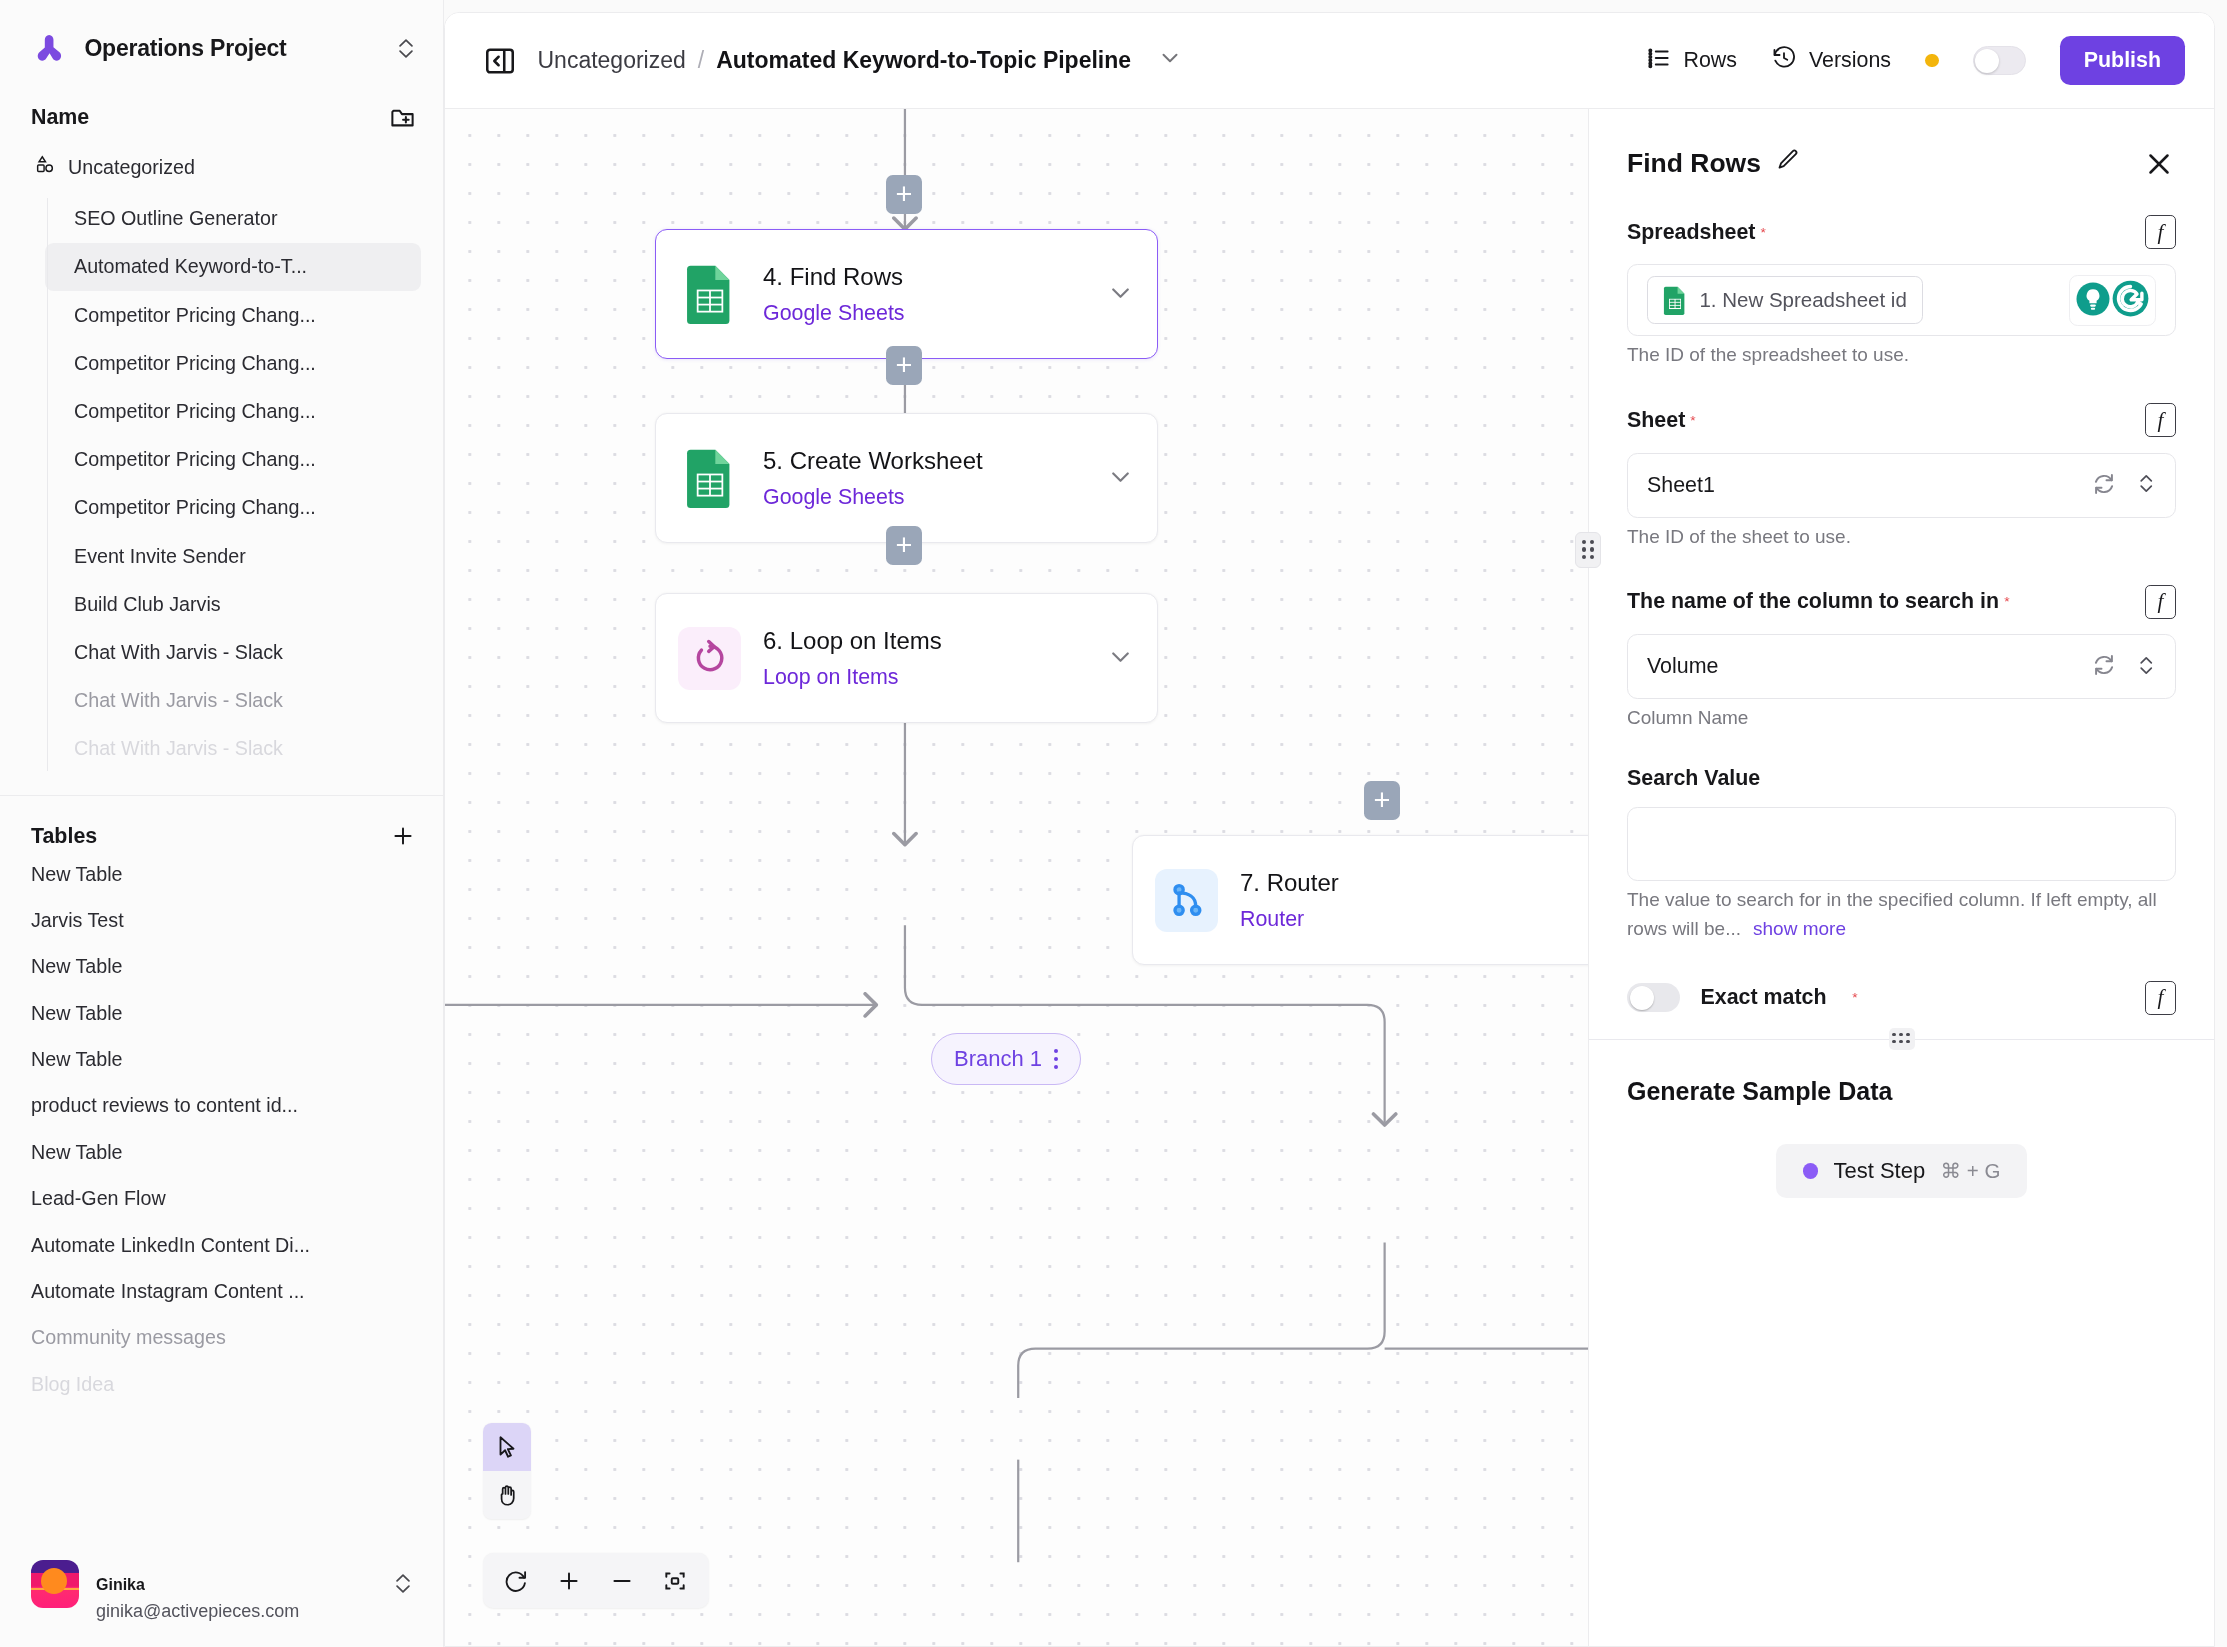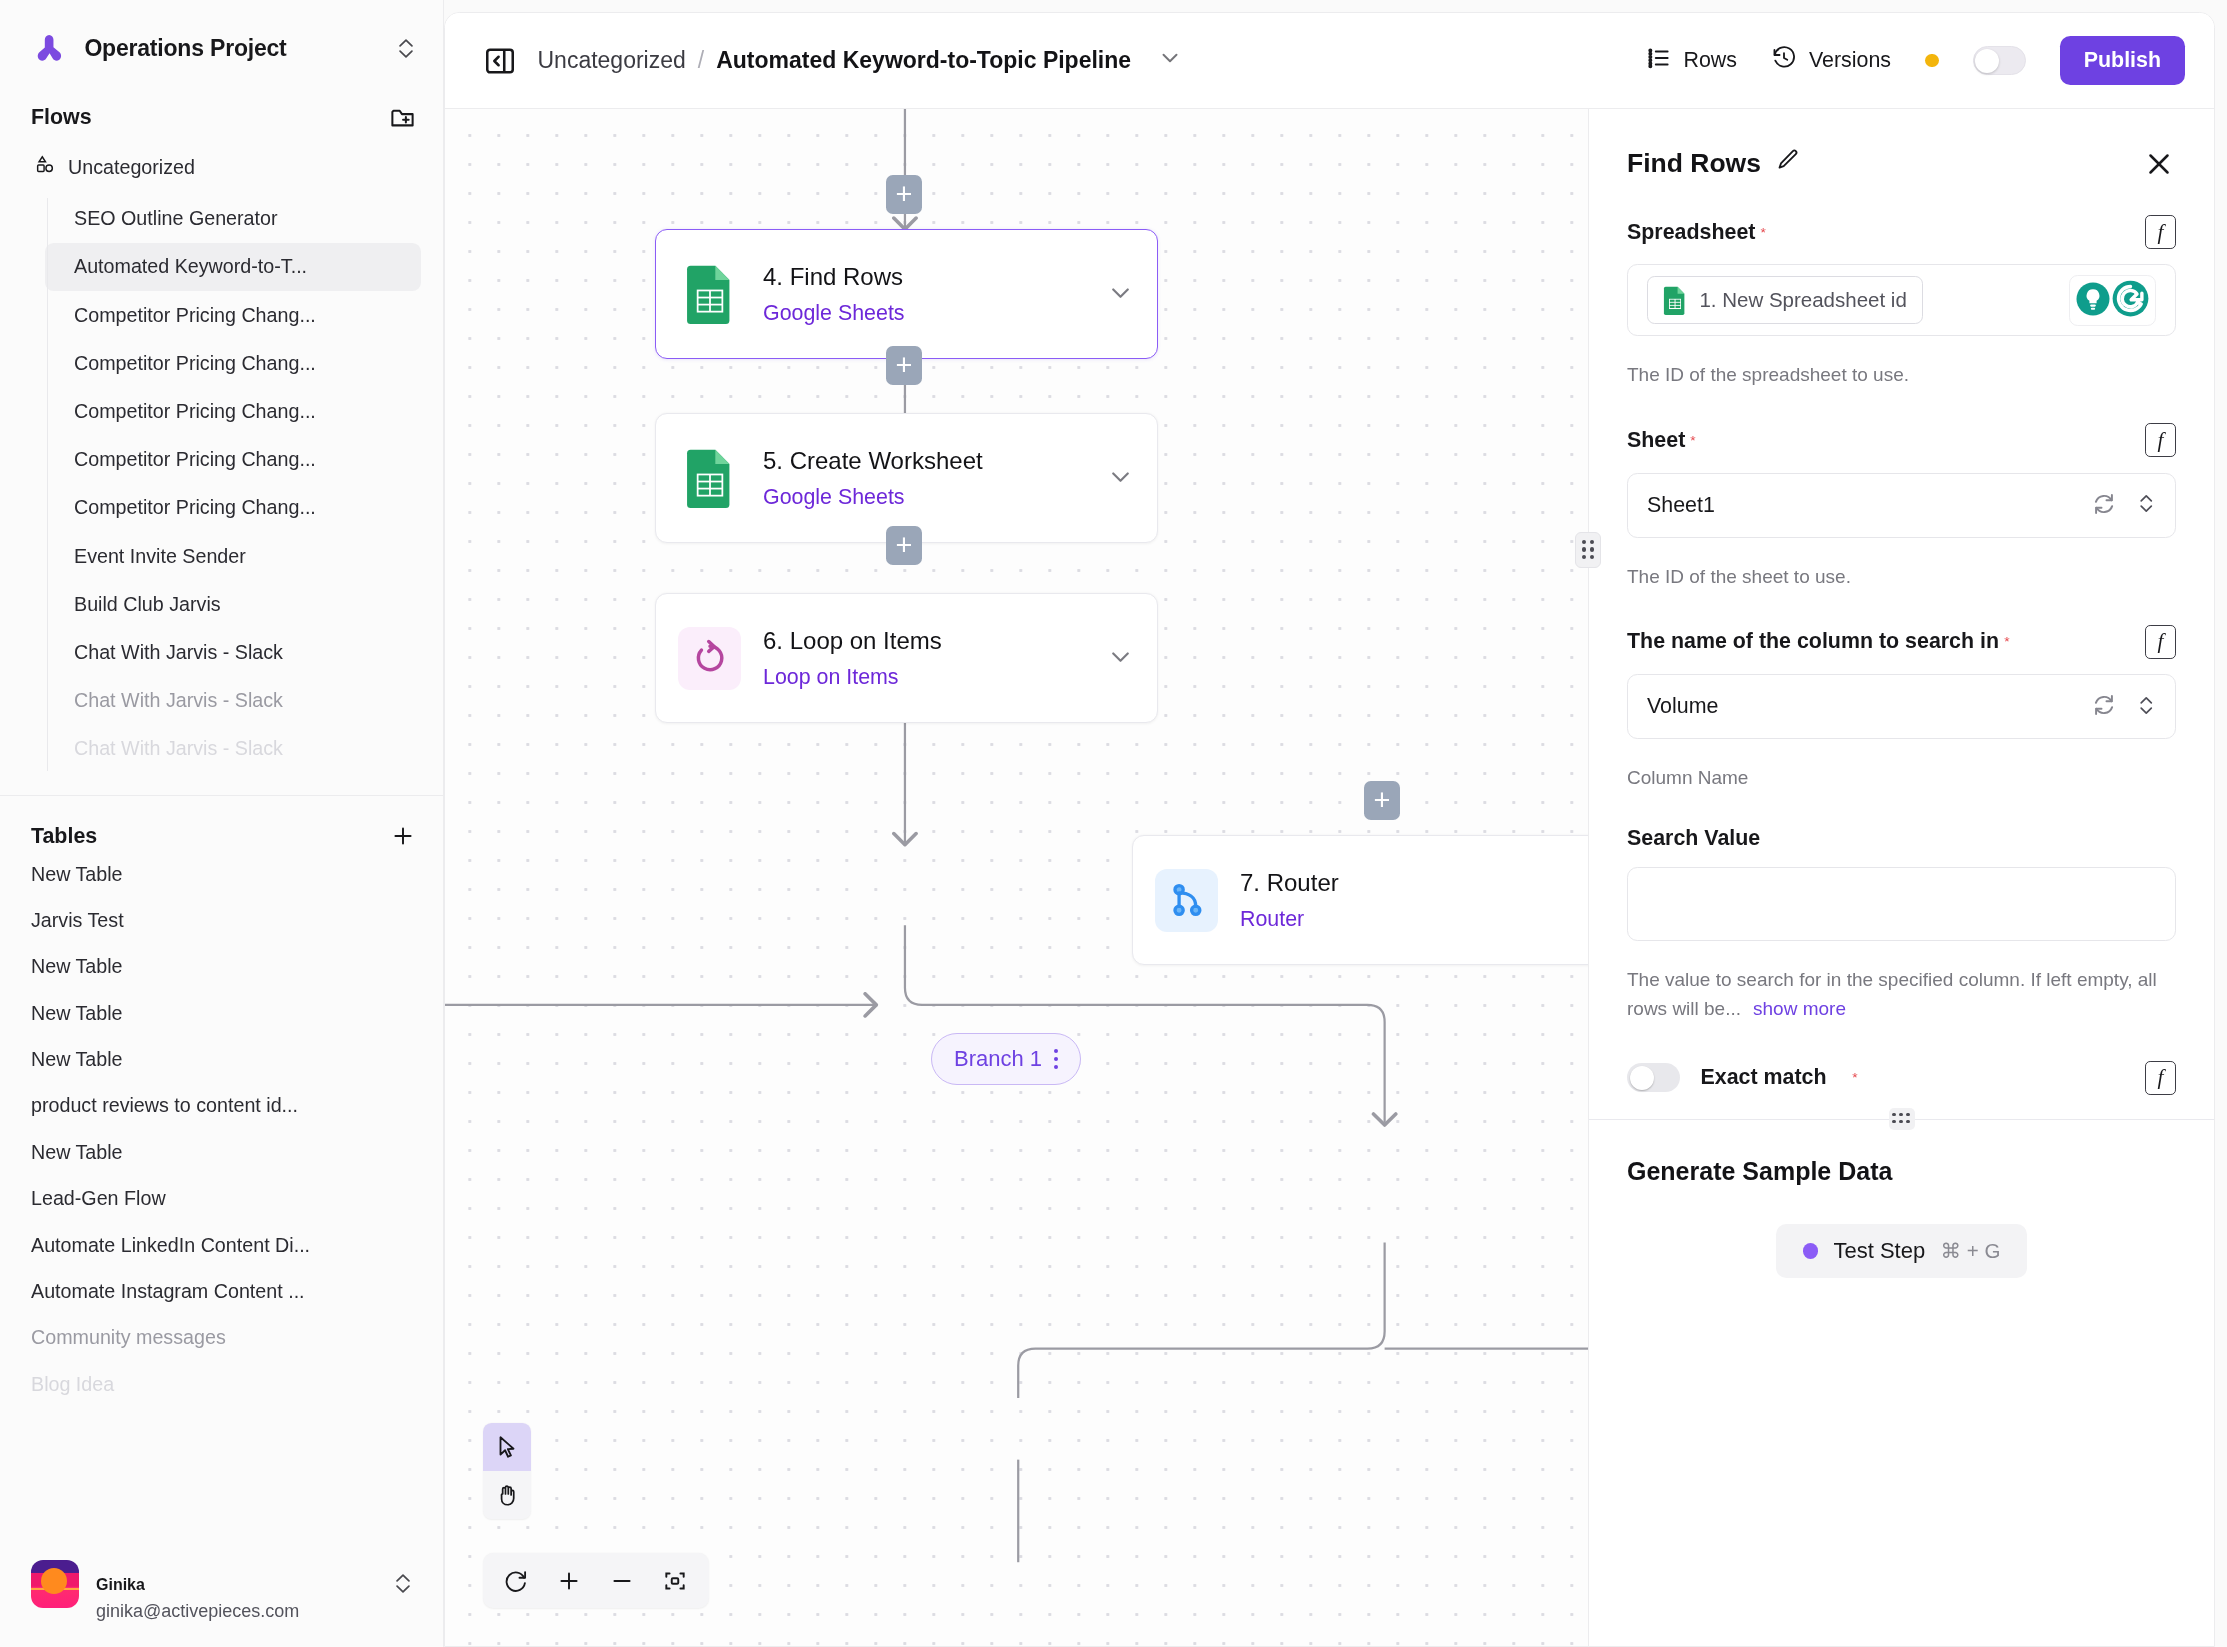--- a/index.html
+++ b/index.html
@@ -185,21 +185,21 @@
   .rp-scroll { padding: 0 38px; overflow:hidden; flex: 0 0 auto; }
   .field { margin-top: 34px; }
   .field-label-row { display:flex; align-items:center;text-align:center; }
   .field-label { font-size:21.4px; color:#18181b; font-weight:700; }
   .req { color:#e5484d; margin-left:5.1px; }
   .fx-btn {
     margin-left:auto; width:31px; height:34px; border:1.4px solid #3d3d45; border-radius:5.1px;
     display:flex; align-items:center; justify-content:center;
     font-family:"Liberation Serif", serif; font-style:italic; font-size:21.4px; color:#18181b; cursor:pointer;
   }
-  .field-help { font-size:19px; color:#78787f; margin-top:24px; line-height:29px; }
+  .field-help { font-size:19px; color:#78787f; margin-top:4px; line-height:29px; }
   .show-more { color:#6e41e2; margin-left:12px; cursor:pointer; }
 
   .input-box {
     margin-top:15.4px; min-height:65px; border:0.9px solid #e6e6ea; border-radius:10.3px;
     display:flex; align-items:center; padding: 0 19px; background:#fff; position:relative;
   }
   .input-box.tall { min-height:72px; }
   .chip-token {
     display:flex; align-items:center; gap:12px; border:0.9px solid #dcdce2; border-radius:7.7px;
     padding: 8.6px 15.4px; font-size:20.5px; color:#53535c; background:#fff;
@@ -247,21 +247,21 @@
       <span class="brand-title">Operations Project</span>
       <span class="chev-updown">
         <svg width="22" height="29" viewBox="0 0 26 34" fill="none" stroke="#2b2b31" stroke-width="2" stroke-linecap="round" stroke-linejoin="round">
           <polyline points="6,14 13,7 20,14"></polyline>
             <polyline points="6,20 13,27 20,20"></polyline>
         </svg>
       </span>
     </div>
 
     <div class="sb-section-head">
-      <span class="sb-section-title">Flows</span>
+      <span class="sb-section-title">Name</span>
       <span class="icon-btn">
         <svg width="27" height="27" viewBox="0 0 24 24" fill="none" stroke="#18181b" stroke-width="1.8" stroke-linecap="round" stroke-linejoin="round">
           <path d="M3 7 L3 19 L21 19 L21 9 L11.5 9 L9.5 6 L4 6 Z"></path>
           <line x1="15" y1="11.5" x2="15" y2="16.5"></line>
             <line x1="12.5" y1="14" x2="17.5" y2="14"></line>
         </svg>
       </span>
     </div>
 
     <div class="folder-row">

